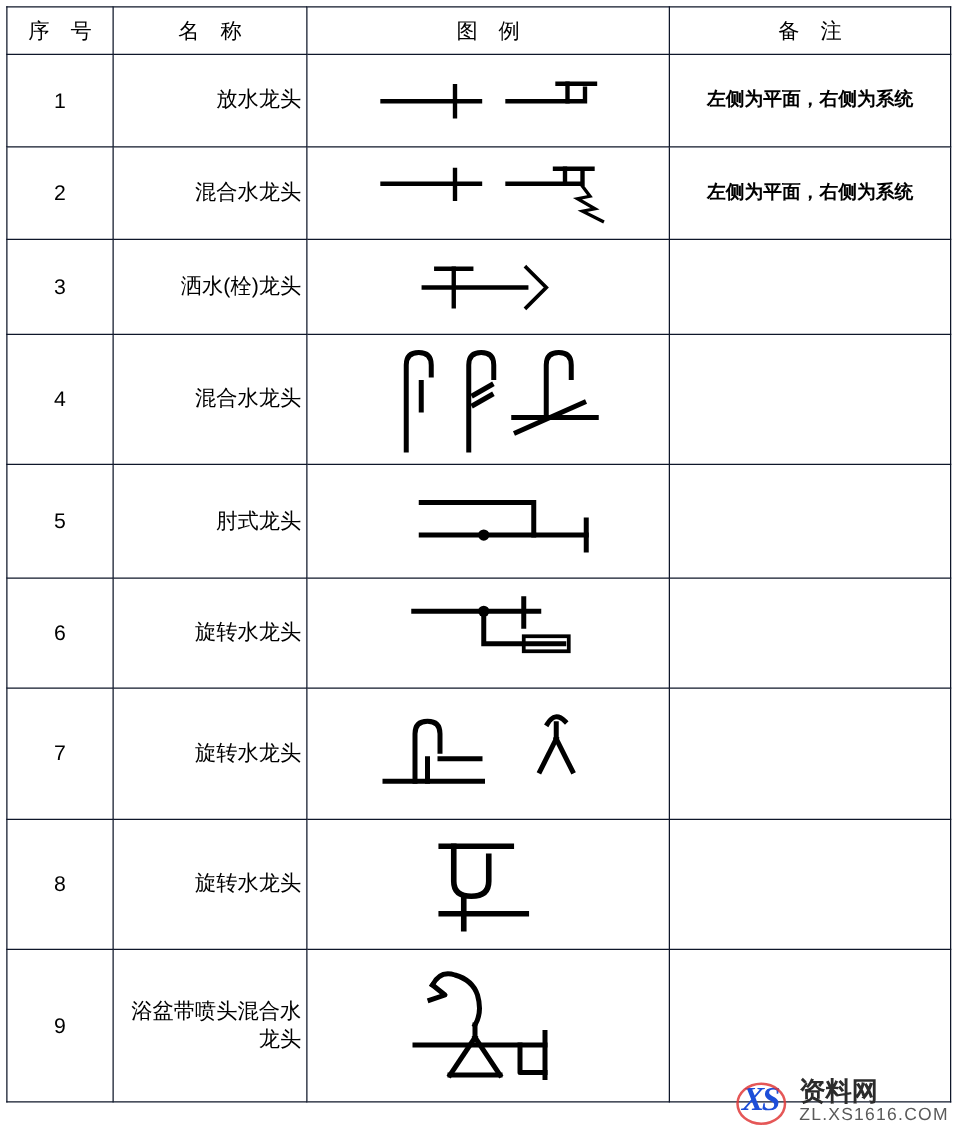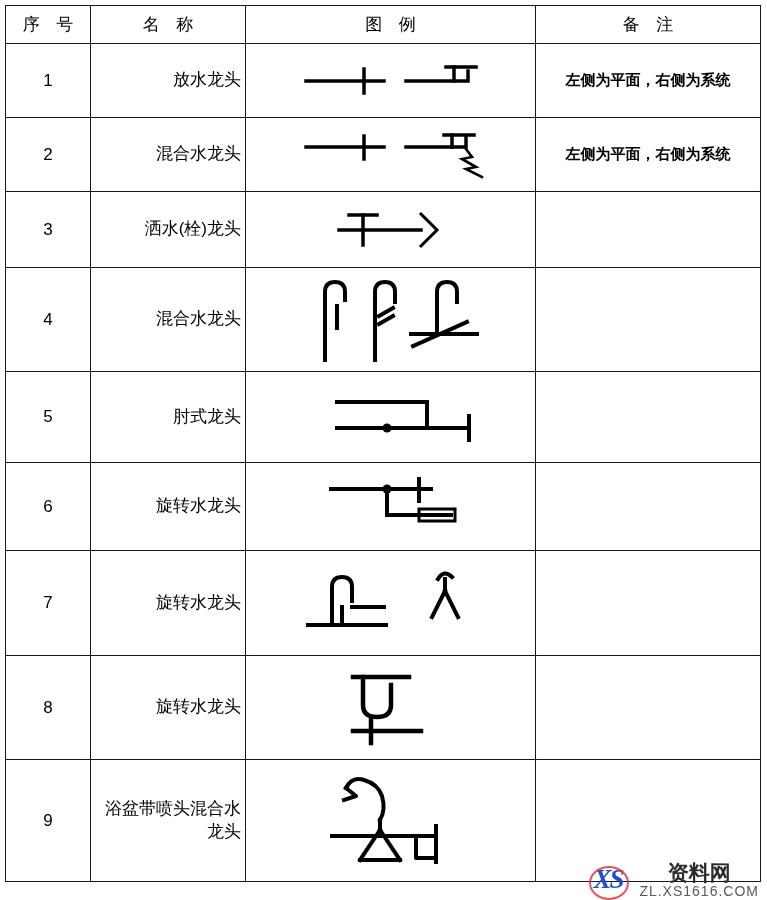--- a/index.html
+++ b/index.html
@@ -103,21 +103,20 @@
   }
   .wm-left {
     position: relative;
     width: 40px;
     height: 34px;
   }
   .wm-text {
     display: flex;
     flex-direction: column;
     line-height: 1.05;
-    align-items: center;
   }
   .wm-main {
     font-size: 21px;
     color: #2b2b2b;
     font-weight: bold;
     font-family: "Liberation Serif", serif;
   }
   .wm-sub {
     font-size: 14px;
     color: #5a5a5a;

